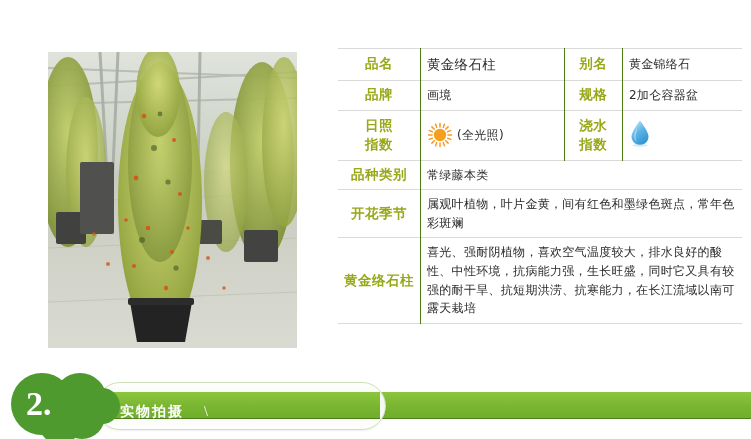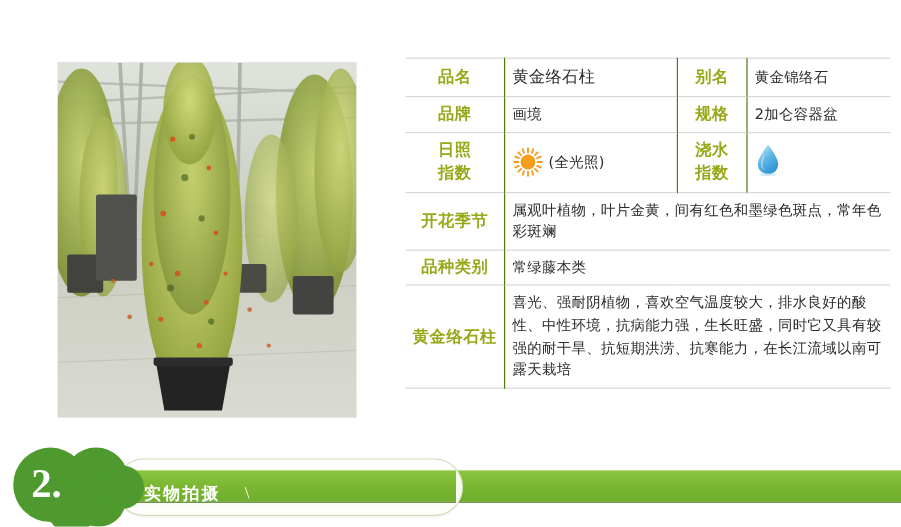--- a/index.html
+++ b/index.html
@@ -370,27 +370,27 @@
               </linearGradient>
             </defs>
             <path d="M11 1.5 C11 1.5 2.5 12.5 2.5 17.6 C2.5 22.3 6.3 26 11 26 C15.7 26 19.5 22.3 19.5 17.6 C19.5 12.5 11 1.5 11 1.5 Z" fill="url(#dropg)"></path>
             <path d="M8.4 8 C7 11 5.2 14.5 5.2 17.6 C5.2 20 6.3 22 8.1 23.2 C6.4 20.6 6.2 17.3 7.1 14.2 Z" fill="#ffffff" opacity="0.45"></path>
             <ellipse cx="11" cy="26.4" rx="7.5" ry="1.3" fill="#9fd2ee" opacity="0.5"></ellipse>
           </svg>
         </td>
       </tr>
 
       <tr>
+        <td class="lbl c-lbl1">品种类别</td>
+        <td class="val" colspan="3">常绿藤本类</td>
+      </tr>
+
+      <tr>
         <td class="lbl c-lbl1">开花季节</td>
         <td class="val" colspan="3">属观叶植物，叶片金黄，间有红色和墨绿色斑点，常年色彩斑斓</td>
-      </tr>
-
-      <tr>
-        <td class="lbl c-lbl1">品种类别</td>
-        <td class="val" colspan="3">常绿藤本类</td>
       </tr>
 
       <tr>
         <td class="lbl c-lbl1">黄金络石柱</td>
         <td class="val" colspan="3">喜光、强耐阴植物，喜欢空气温度较大，排水良好的酸性、中性环境，抗病能力强，生长旺盛，同时它又具有较强的耐干旱、抗短期洪涝、抗寒能力，在长江流域以南可露天栽培</td>
       </tr>
     </tbody>
   </table>
 
   <div class="bottom-banner">

